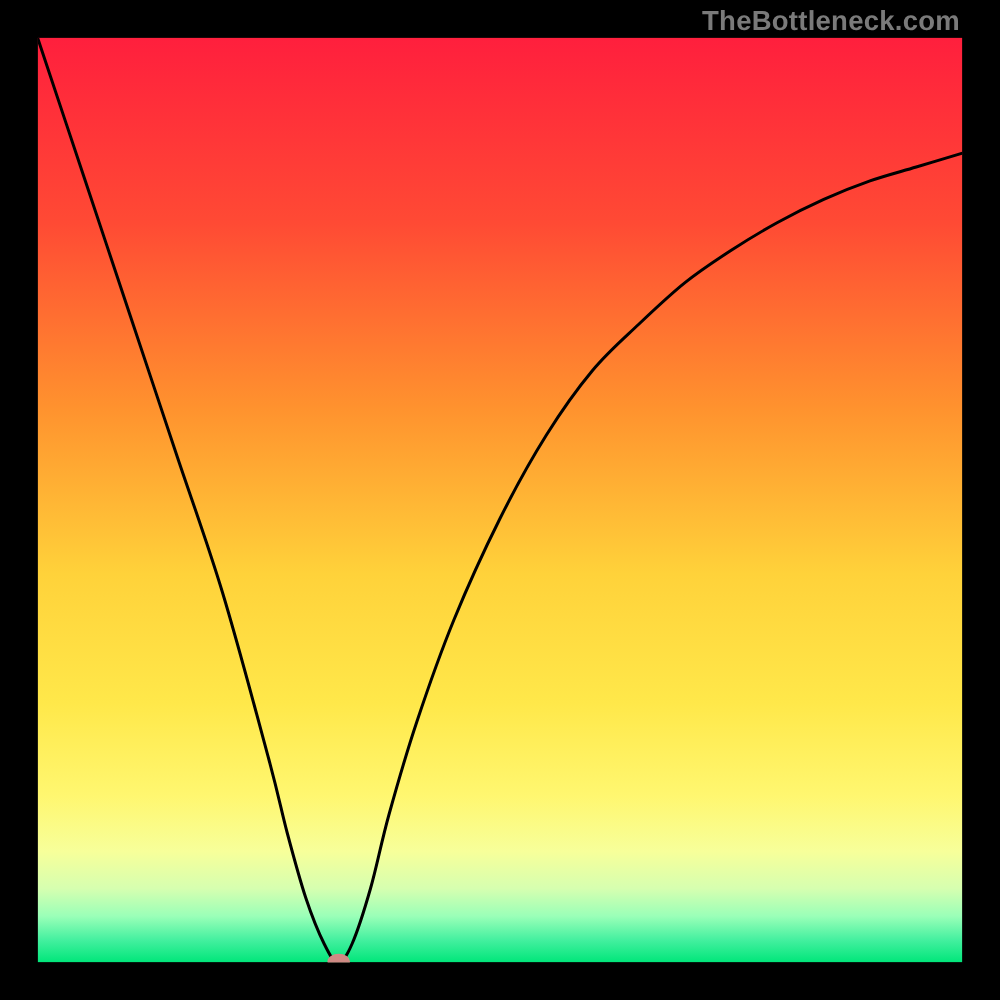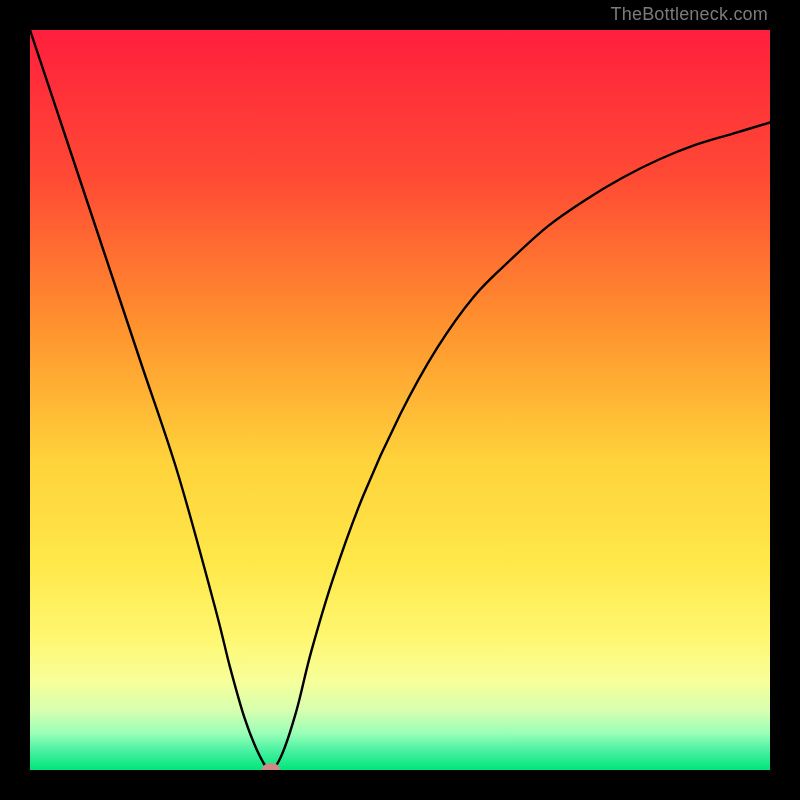--- a/index.html
+++ b/index.html
@@ -23,22 +23,22 @@
     top: 30px;
     width: 740px;
     height: 740px;
     overflow: hidden;
   }
   .watermark {
     position: absolute;
     top: 4px;
     right: 32px;
     color: #7a7a7a;
-    font-size: 18px;
-    font-weight: 400;
+    font-size: 22px;
+    font-weight: 700;
     letter-spacing: 0.2px;
   }
   .marker {
     position: absolute;
     width: 18px;
     height: 12px;
     background: #cf8a84;
     border-radius: 50%;
   }
   svg.curve {

